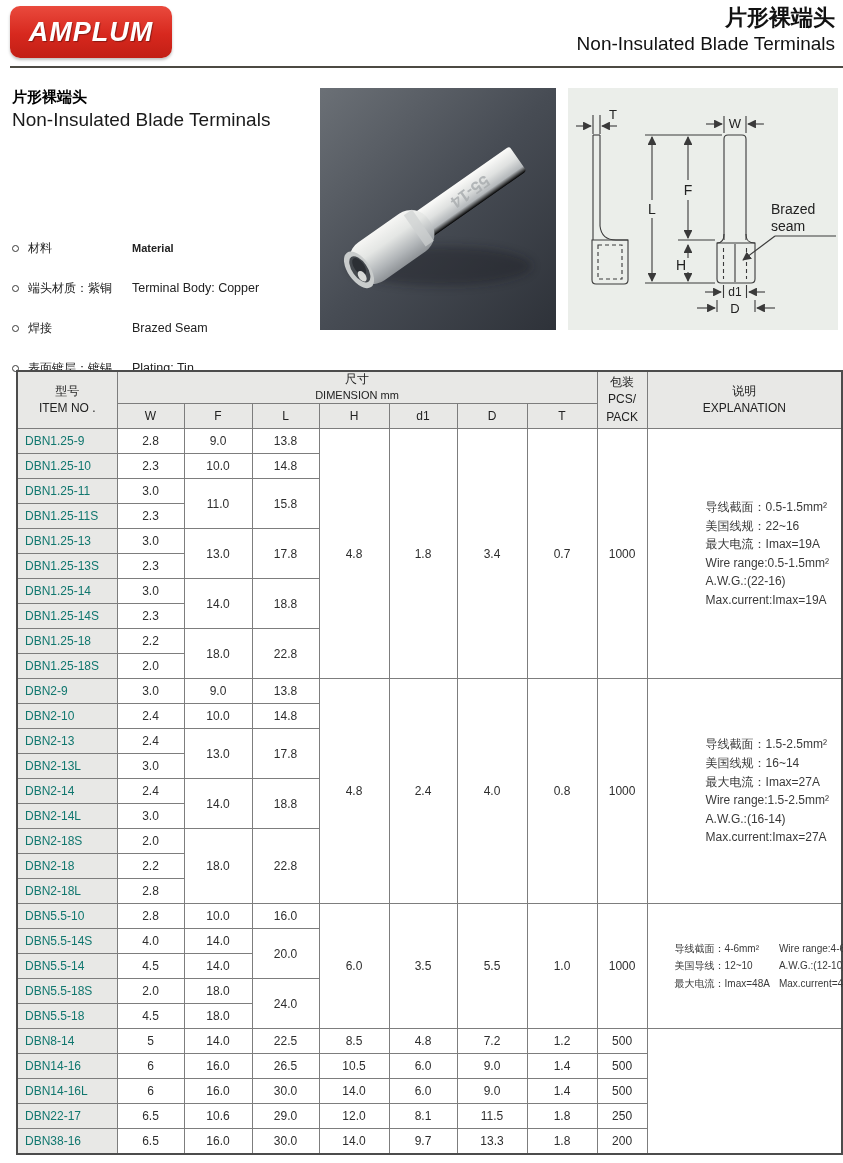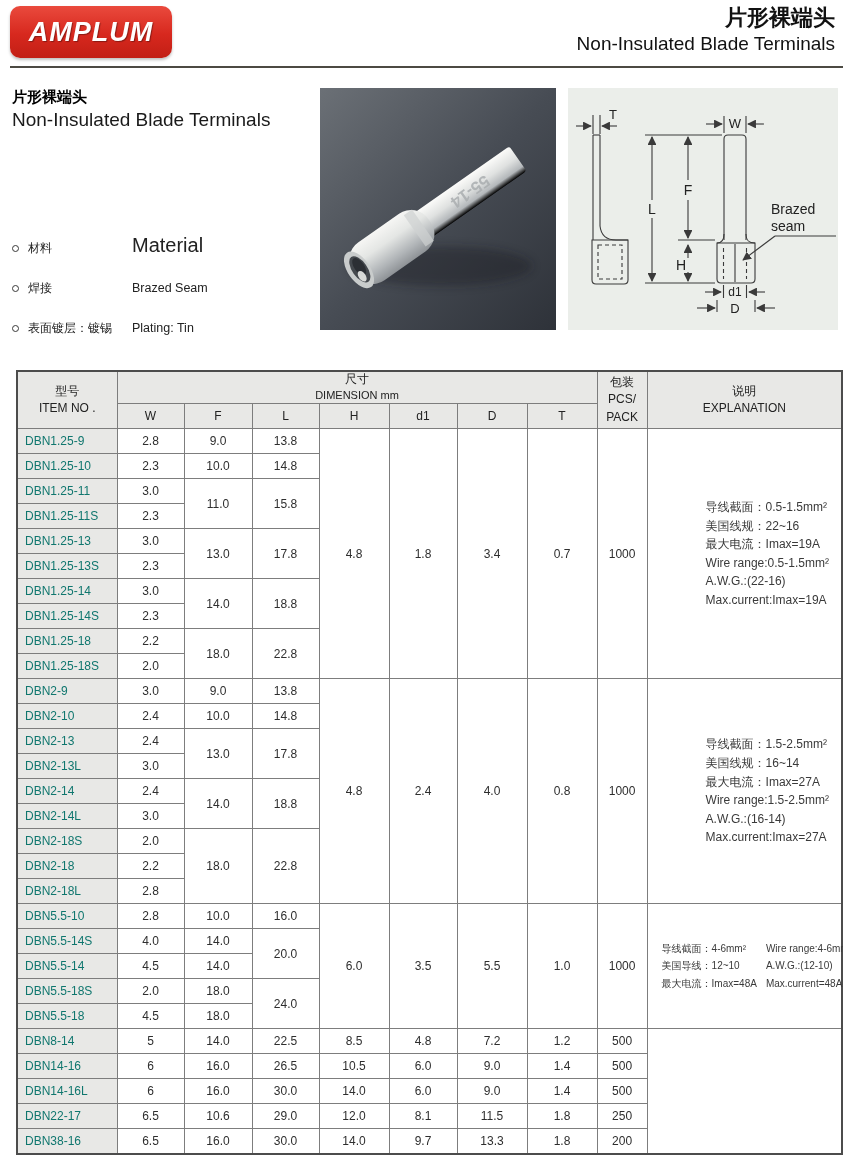--- a/index.html
+++ b/index.html
@@ -21,21 +21,21 @@
   
   .intro { position:absolute; left:12px; top:88px; width:300px; }
   .intro-zh { font-size:15px; font-weight:bold; color:#000; }
   .intro-en { font-size:19px; color:#1a1a1a; margin-top:2px; }
 
   .materials { position:absolute; left:12px; top:222px; width:300px; }
   .mat-row { display:grid; grid-template-columns:16px 104px auto; align-items:baseline; margin-bottom:5px; }
   .bullet { width:7px; height:7px; border:1.6px solid #3a3a3a; border-radius:50%; position:relative; top:0px; }
   .mat-zh { font-size:12px; color:#222;margin-top:18px; }
   .mat-en { font-size:12.5px; color:#222; }
-  .mat-row.first .mat-en { font-size:20px; }
+  .mat-row.first .mat-en { font-size:11px;font-weight:bold; }
 
   .certs { position:absolute; left:10px; top:297px; display:flex; align-items:center; gap:10px; }
   .rohs { font-size:25px; font-weight:800; letter-spacing:0px; color:#0c0c0c; }
 
   
   .photo { position:absolute; left:320px; top:88px; width:236px; height:242px; }
   .diagram { position:absolute; left:568px; top:88px; width:270px; height:242px; background:#ebeeea; }
 
   
   .spec-table { position:absolute; left:16px; top:370px; border-collapse:collapse; table-layout:fixed;
@@ -43,21 +43,21 @@
   .spec-table th, .spec-table td { border:1px solid #7d7d7d; text-align:center; font-size:12px;
                 color:#2e2e2e; padding:0; height:25px; }
   .spec-table thead th { background:#e8e8e6; font-weight:normal; color:#222; }
   th.h-item, th.h-pack, th.h-expl { line-height:1.45; }
   .h-dim-top { font-size:12px; line-height:1.3; height:32px; }
   .h-dim-sub { font-size:13px; height:28px; }
   .h-small { font-size:11px; }
   td.item { background:#e8e8e6; text-align:left; padding-left:7px; font-size:12px; color:#0f766e; }
   td.expl { text-align:left; vertical-align:middle; padding:0 4px 0 14px; }
   .expl-lines { font-size:12px; line-height:1.55; color:#3a3a3a;margin-left:44px; }
-  .expl-cols { display:flex; gap:9px; font-size:10px; line-height:1.75; color:#3a3a3a; }
+  .expl-cols { display:flex; gap:9px; font-size:10px; line-height:1.75; color:#3a3a3a;margin-left:13px; }
   .expl-cols > div { white-space:nowrap; }
 
   svg text { font-family:"Liberation Sans", sans-serif; }
 </style>
 </head>
 <body>
 
 <div class="page">
 
   <div class="logo">
@@ -72,20 +72,25 @@
   <div class="intro">
     <div class="intro-zh">片形裸端头</div>
     <div class="intro-en">Non-Insulated Blade Terminals</div>
   </div>
 
   <div class="materials">
     <div class="mat-row first">
       <span class="bullet"></span>
       <span class="mat-zh">材料</span>
       <span class="mat-en">Material</span>
+    </div>
+    <div class="mat-row">
+      <span class="bullet"></span>
+      <span class="mat-zh">端头材质：紫铜</span>
+      <span class="mat-en">Terminal Body: Copper</span>
     </div>
     <div class="mat-row">
       <span class="bullet"></span>
       <span class="mat-zh">焊接</span>
       <span class="mat-en">Brazed Seam</span>
     </div>
     <div class="mat-row">
       <span class="bullet"></span>
       <span class="mat-zh">表面镀层：镀锡</span>
       <span class="mat-en">Plating: Tin</span>

